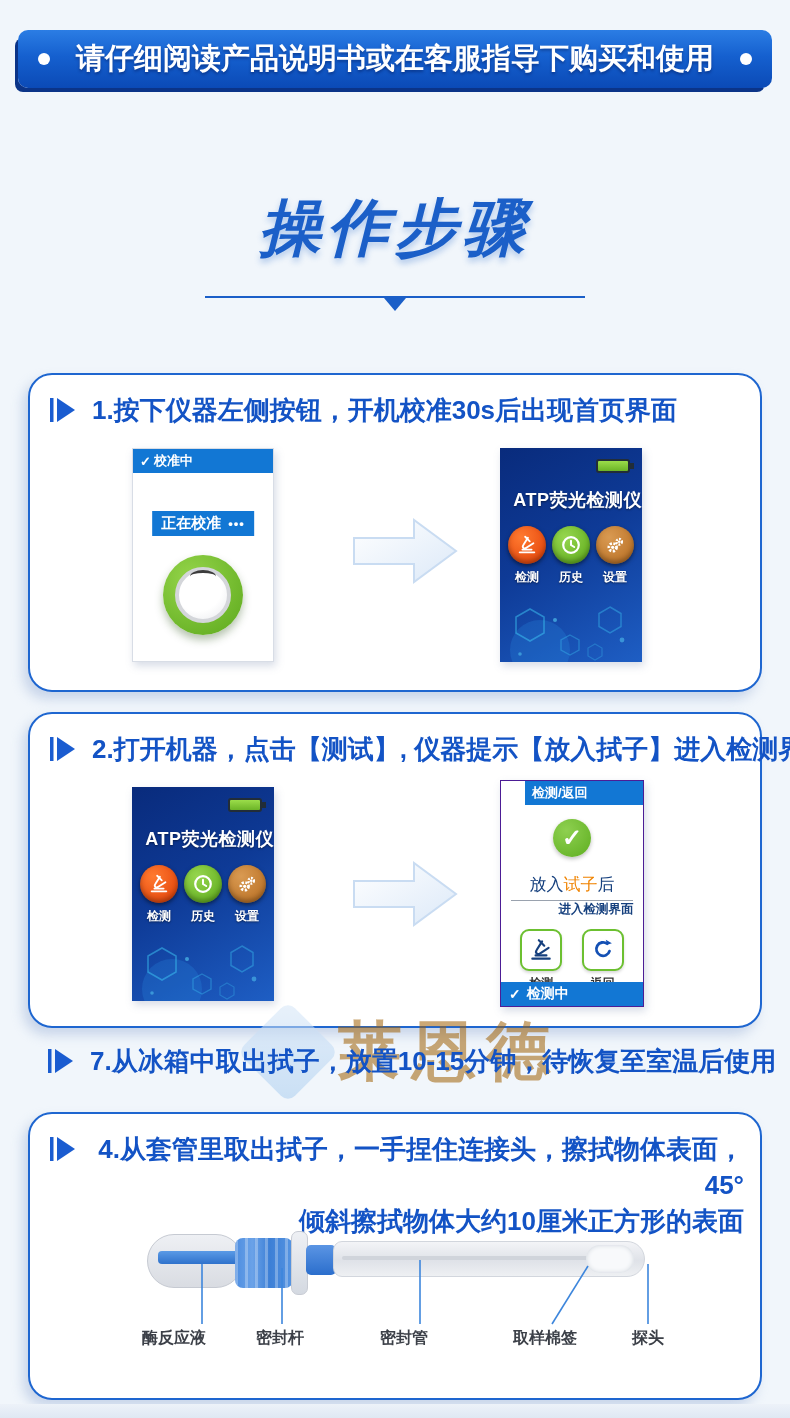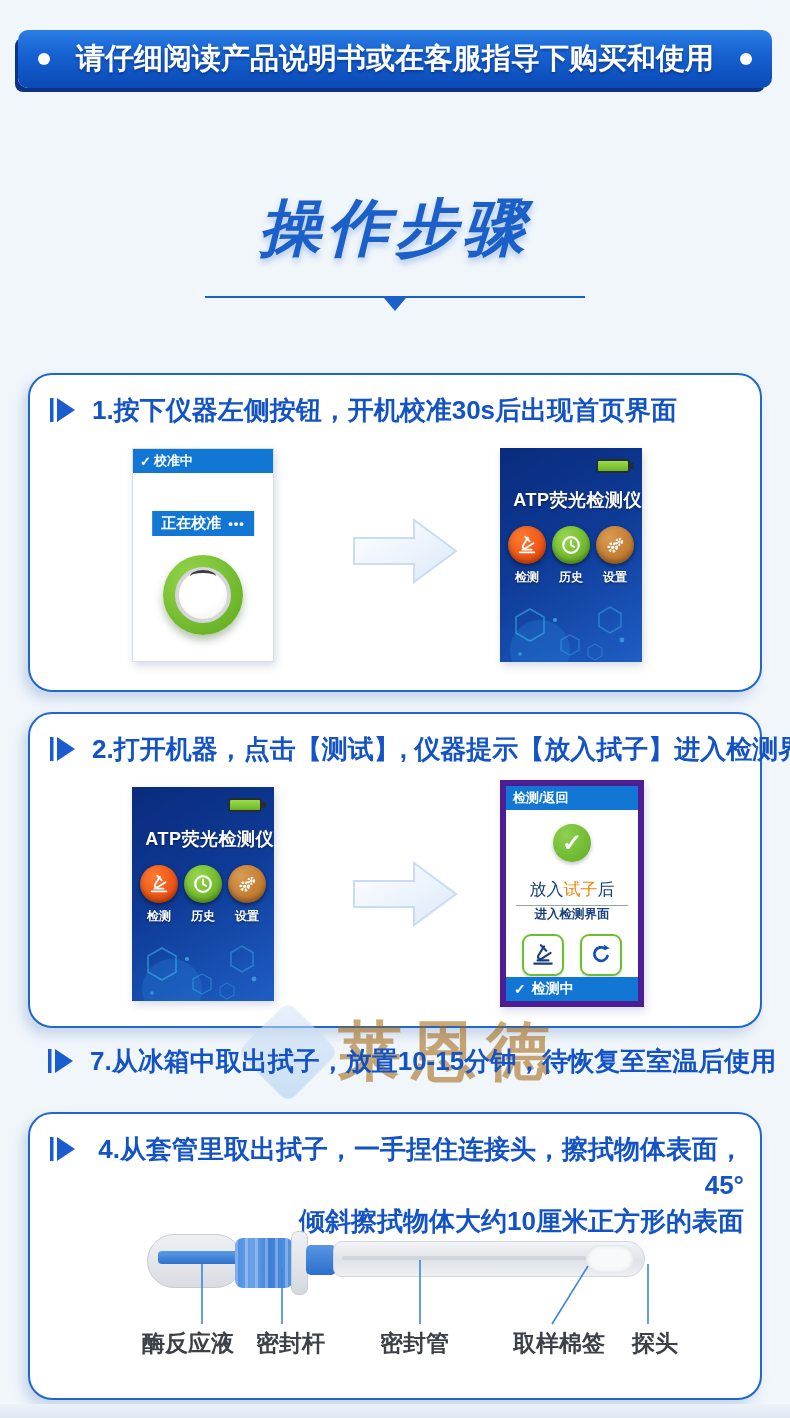--- a/index.html
+++ b/index.html
@@ -84,21 +84,21 @@
   .circ { width:38px; height:38px; border-radius:50%; display:flex; align-items:center; justify-content:center;
           box-shadow:0 2px 4px rgba(0,0,0,.5), inset 0 -3px 5px rgba(0,0,0,.30); }
   .circ.orange { background:radial-gradient(circle at 35% 30%, #ff7a30, #e03c05); }
   .circ.green  { background:radial-gradient(circle at 35% 30%, #96d64e, #5aa818); }
   .circ.brown  { background:radial-gradient(circle at 35% 30%, #d99a52, #b56a1e); }
   .hlabel { color:#fff; font-size:12px; font-weight:bold; text-shadow:0 1px 2px rgba(0,0,0,.5); }
   .hexes { position:absolute; bottom:0; left:0; }
 
   
   .detect { left:470px; top:66px; width:144px; height:227px; background:#fff;
-            border:6px solid #4c1d95; box-shadow:2px 4px 8px rgba(100,120,160,.25); }
+            border:1px solid #4c1d95; box-shadow:2px 4px 8px rgba(100,120,160,.25);padding-left:24px; }
   .ok { position:absolute; top:38px; left:50%; transform:translateX(-50%);
         width:38px; height:38px; border-radius:50%;
         background:radial-gradient(circle at 35% 30%, #8ed050, #5eae20);
         color:#fff; font-size:24px; font-weight:bold; display:flex; align-items:center;
         justify-content:center; box-shadow:0 2px 4px rgba(0,0,0,.25); }
   .d1 { position:absolute; top:92px; left:10px; right:10px; text-align:center;
         font-size:17px; font-weight:normal; color:#16407e;
         border-bottom:1px solid #9aa2ae; padding-bottom:4px; white-space:nowrap; }
   .d1 .hl { color:#f08300; }
   .d2 { position:absolute; top:120px; width:100%; text-align:center;
@@ -140,21 +140,21 @@
                  background:linear-gradient(180deg,#eef0f4,#d4d9e1); border:1px solid #c8ccd4; }
   .swab-nub { position:absolute; left:276px; top:21px; width:30px; height:30px; border-radius:5px;
               background:linear-gradient(#5b95e4,#2b6ecc); }
   .swab-tube { position:absolute; left:303px; top:17px; width:312px; height:36px;
                border:1px solid #d2d6dd; border-radius:10px 20px 20px 10px;
                background:linear-gradient(180deg,#f3f4f7 0%,#dfe2e8 55%,#eef0f3 100%); }
   .swab-rod { position:absolute; left:312px; top:32px; width:288px; height:4px; border-radius:2px; background:#d0d4db; }
   .swab-cotton { position:absolute; left:556px; top:21px; width:48px; height:28px; border-radius:14px;
                  background:#f8f9fb; box-shadow:inset 0 0 5px #ccd2da; }
   .leads { position:absolute; left:0; top:110px; width:734px; height:110px; }
-  .swab-label { position:absolute; top:214px; font-size:23px; font-weight:bold; color:#3c4048; white-space:nowrap; }
+  .swab-label { position:absolute; top:214px; font-size:16px; font-weight:bold; color:#3c4048; white-space:nowrap; }
   .sl0 { left:112px; } .sl1 { left:226px; } .sl2 { left:350px; } .sl3 { left:483px; } .sl4 { left:602px; }
 
   .bottom-strip { position:absolute; left:0; top:1404px; width:790px; height:14px;
                   background:linear-gradient(#edf2f9,#dfe8f3); }
 </style>
 </head>
 <body>
 
 <div class="page">
 

